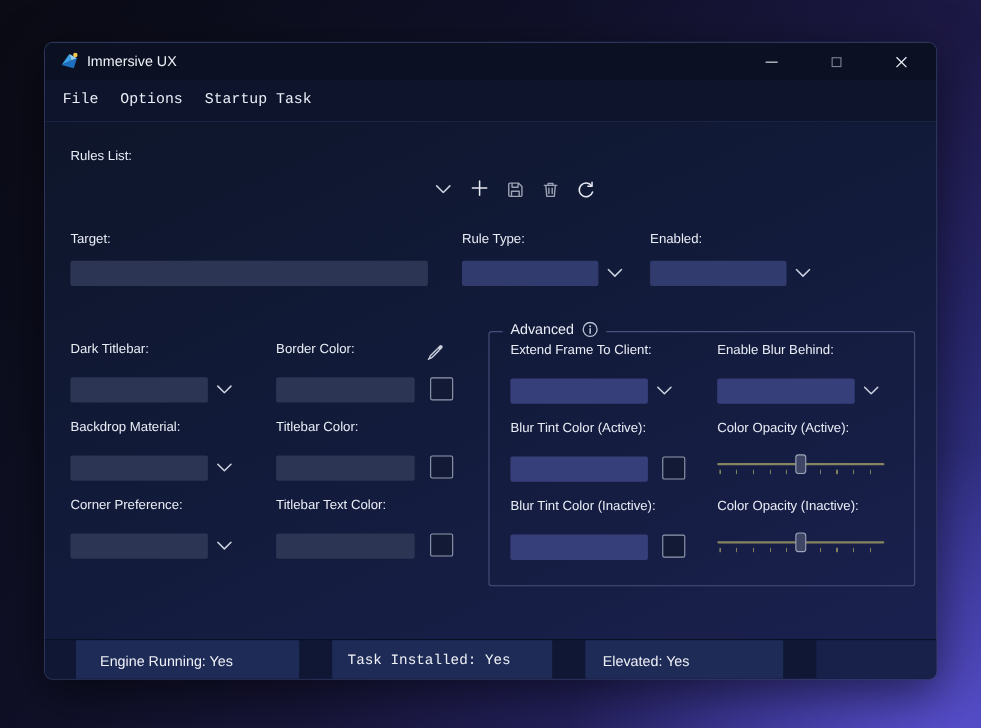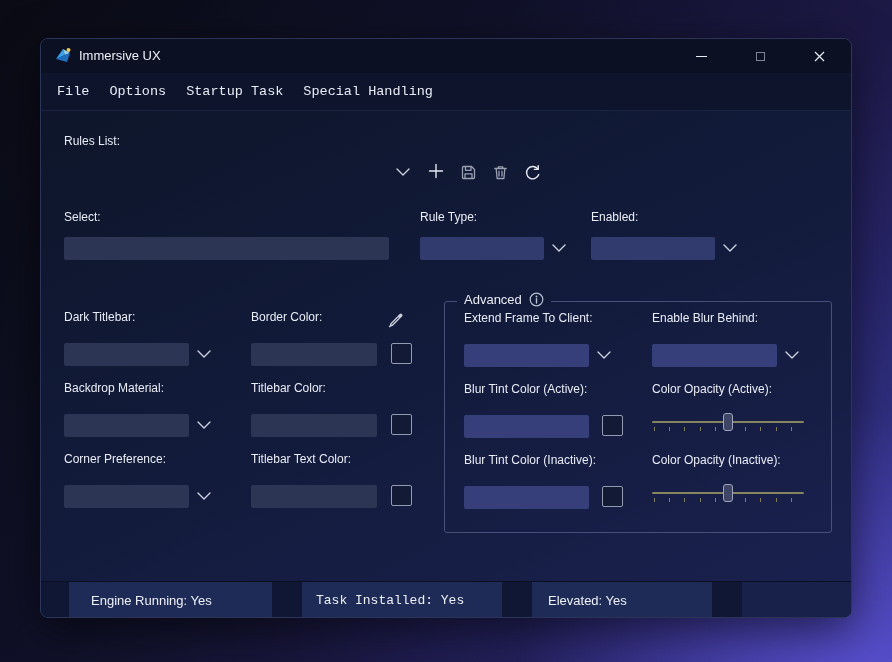--- a/index.html
+++ b/index.html
@@ -84,21 +84,20 @@
       <svg width="11" height="11" viewBox="0 0 11 11">
         <path d="M1 1 L10 10 M10 1 L1 10" stroke="#e8ecf5" stroke-width="1.2"></path>
       </svg>
     </div>
   </div>
 
   <div class="menubar">
     <span class="menu-item">File</span>
     <span class="menu-item">Options</span>
     <span class="menu-item">Startup Task</span>
-    <span class="menu-item">Special Handling</span>
   </div>
 
   <div class="lbl" style="left:23px;top:95px">Rules List:</div>
   <svg class="chev" style="left:355px;top:129px" width="14" height="8" viewBox="0 0 14 8">
       <path d="M1 1 L7 7 L13 1"></path>
     </svg>
 
   <div class="icon-btn" style="left:386px;top:123px">
     <svg width="16" height="16" viewBox="0 0 16 16">
       <path class="icon-stroke" d="M8 1.5 V14.5 M1.5 8 H14.5"></path>
@@ -119,21 +118,21 @@
       <path class="icon-stroke-dim" d="M7 7.2 V12 M10 7.2 V12"></path>
     </svg>
   </div>
   <div class="icon-btn" style="left:482px;top:124px">
     <svg width="17" height="17" viewBox="0 0 17 17">
       <path class="icon-stroke" d="M13.8 5 A6.2 6.2 0 1 0 14.7 10.5"></path>
       <path class="icon-stroke" d="M14.2 1.6 V5.4 H10.4"></path>
     </svg>
   </div>
 
-  <div class="lbl" style="left:23px;top:171px">Select:</div>
+  <div class="lbl" style="left:23px;top:171px">Target:</div>
   <div class="box gray" style="left:23px;top:198px;width:325px"></div>
 
   <div class="lbl" style="left:379px;top:171px">Rule Type:</div>
   <div class="box purple" style="left:379px;top:198px;width:124px"></div>
   <svg class="chev" style="left:511px;top:205px" width="14" height="8" viewBox="0 0 14 8">
       <path d="M1 1 L7 7 L13 1"></path>
     </svg>
 
   <div class="lbl" style="left:550px;top:171px">Enabled:</div>
   <div class="box purple" style="left:550px;top:198px;width:124px"></div>

